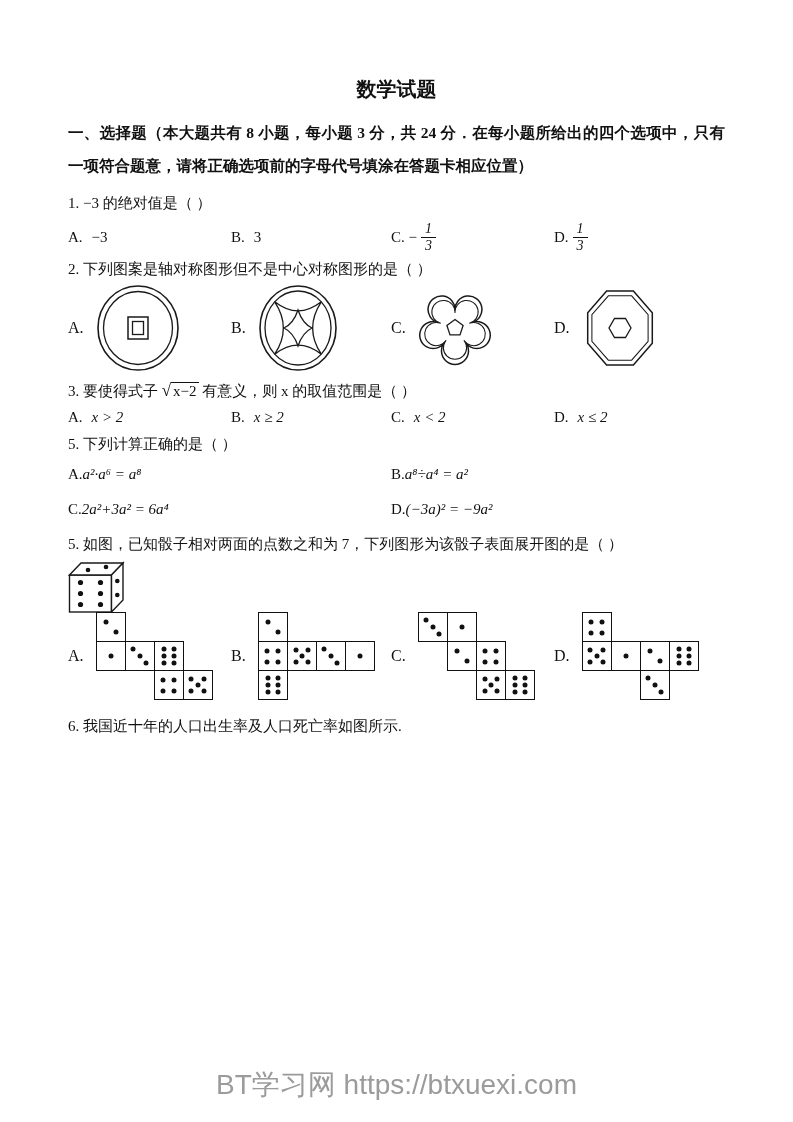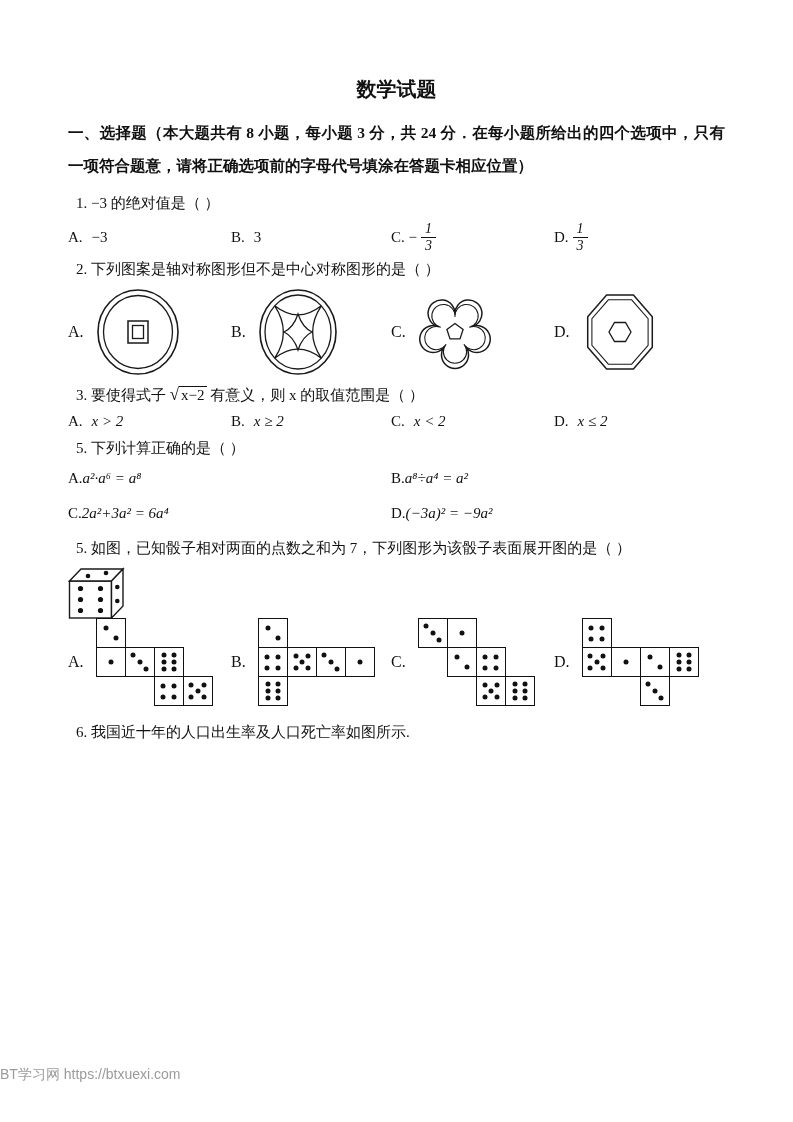--- a/index.html
+++ b/index.html
@@ -9,21 +9,21 @@
     margin:0 auto;
     background:#ffffff;
     color:#111;
     font-family:"Liberation Serif","DejaVu Serif",serif;
     overflow:hidden;
   }
   .content{padding:60px 68px 0 68px;}
   h1.title{margin:0;text-align:center;font-size:21px;line-height:26px;font-weight:bold;}
   h2.subtitle{margin:17px 0 0 0;text-align:center;font-size:20px;line-height:25px;font-weight:bold;}
   .section-heading{margin:14px 0 0 0;font-size:15.5px;line-height:33px;font-weight:bold;text-align:justify;}
-  .stem{margin:8px;font-size:15px;line-height:20px;}
+  .stem{margin:0;font-size:15px;line-height:20px;}
   .mt-q1{margin-top:11px;}
   .opt-row{display:flex;align-items:center;font-size:15px;margin-top:8px;}
   .opt{width:163px;display:flex;align-items:center;}
   .opt.w2{width:160px;}
   .opt:last-child{width:auto;}
   .opt .val{margin-left:9px;}
   .opt .val.math, .math{font-style:italic;}
   .frac{display:inline-flex;flex-direction:column;align-items:center;vertical-align:middle;line-height:1.15;font-size:14px;font-style:italic;margin-left:4px;}
   .frac .num{border-bottom:1.2px solid #111;padding:0 4px;}
   .frac .den{padding:0 4px;}
@@ -39,22 +39,23 @@
   .q4-row .opt4:last-child{width:auto;}
   .q4-r1{margin-top:12px;} .q4-r2{margin-top:18px;}
   .dice-wrap{margin-top:6px;}
   .nets-row{display:flex;align-items:center;margin-top:-2px;}
   .net{position:relative;}
   .net-cell{position:absolute;box-sizing:border-box;border:1px solid #111;background:#fff;}
   .pip{position:absolute;width:5px;height:5px;border-radius:50%;background:#111;transform:translate(-50%,-50%);}
   .q6{margin-top:16px;}
   .footer{
     position:absolute;left:0;right:0;top:1066px;
+    text-align:center;
     font-family:"Liberation Sans","DejaVu Sans",sans-serif;
-    font-size:14px;color:#9b9b9b;
+    font-size:28px;color:#9b9b9b;
   }
   svg{display:block;}
   .lbl{white-space:nowrap;}
 </style>
 </head>
 <body>
 
 <div class="page">
   <div class="content">
 

